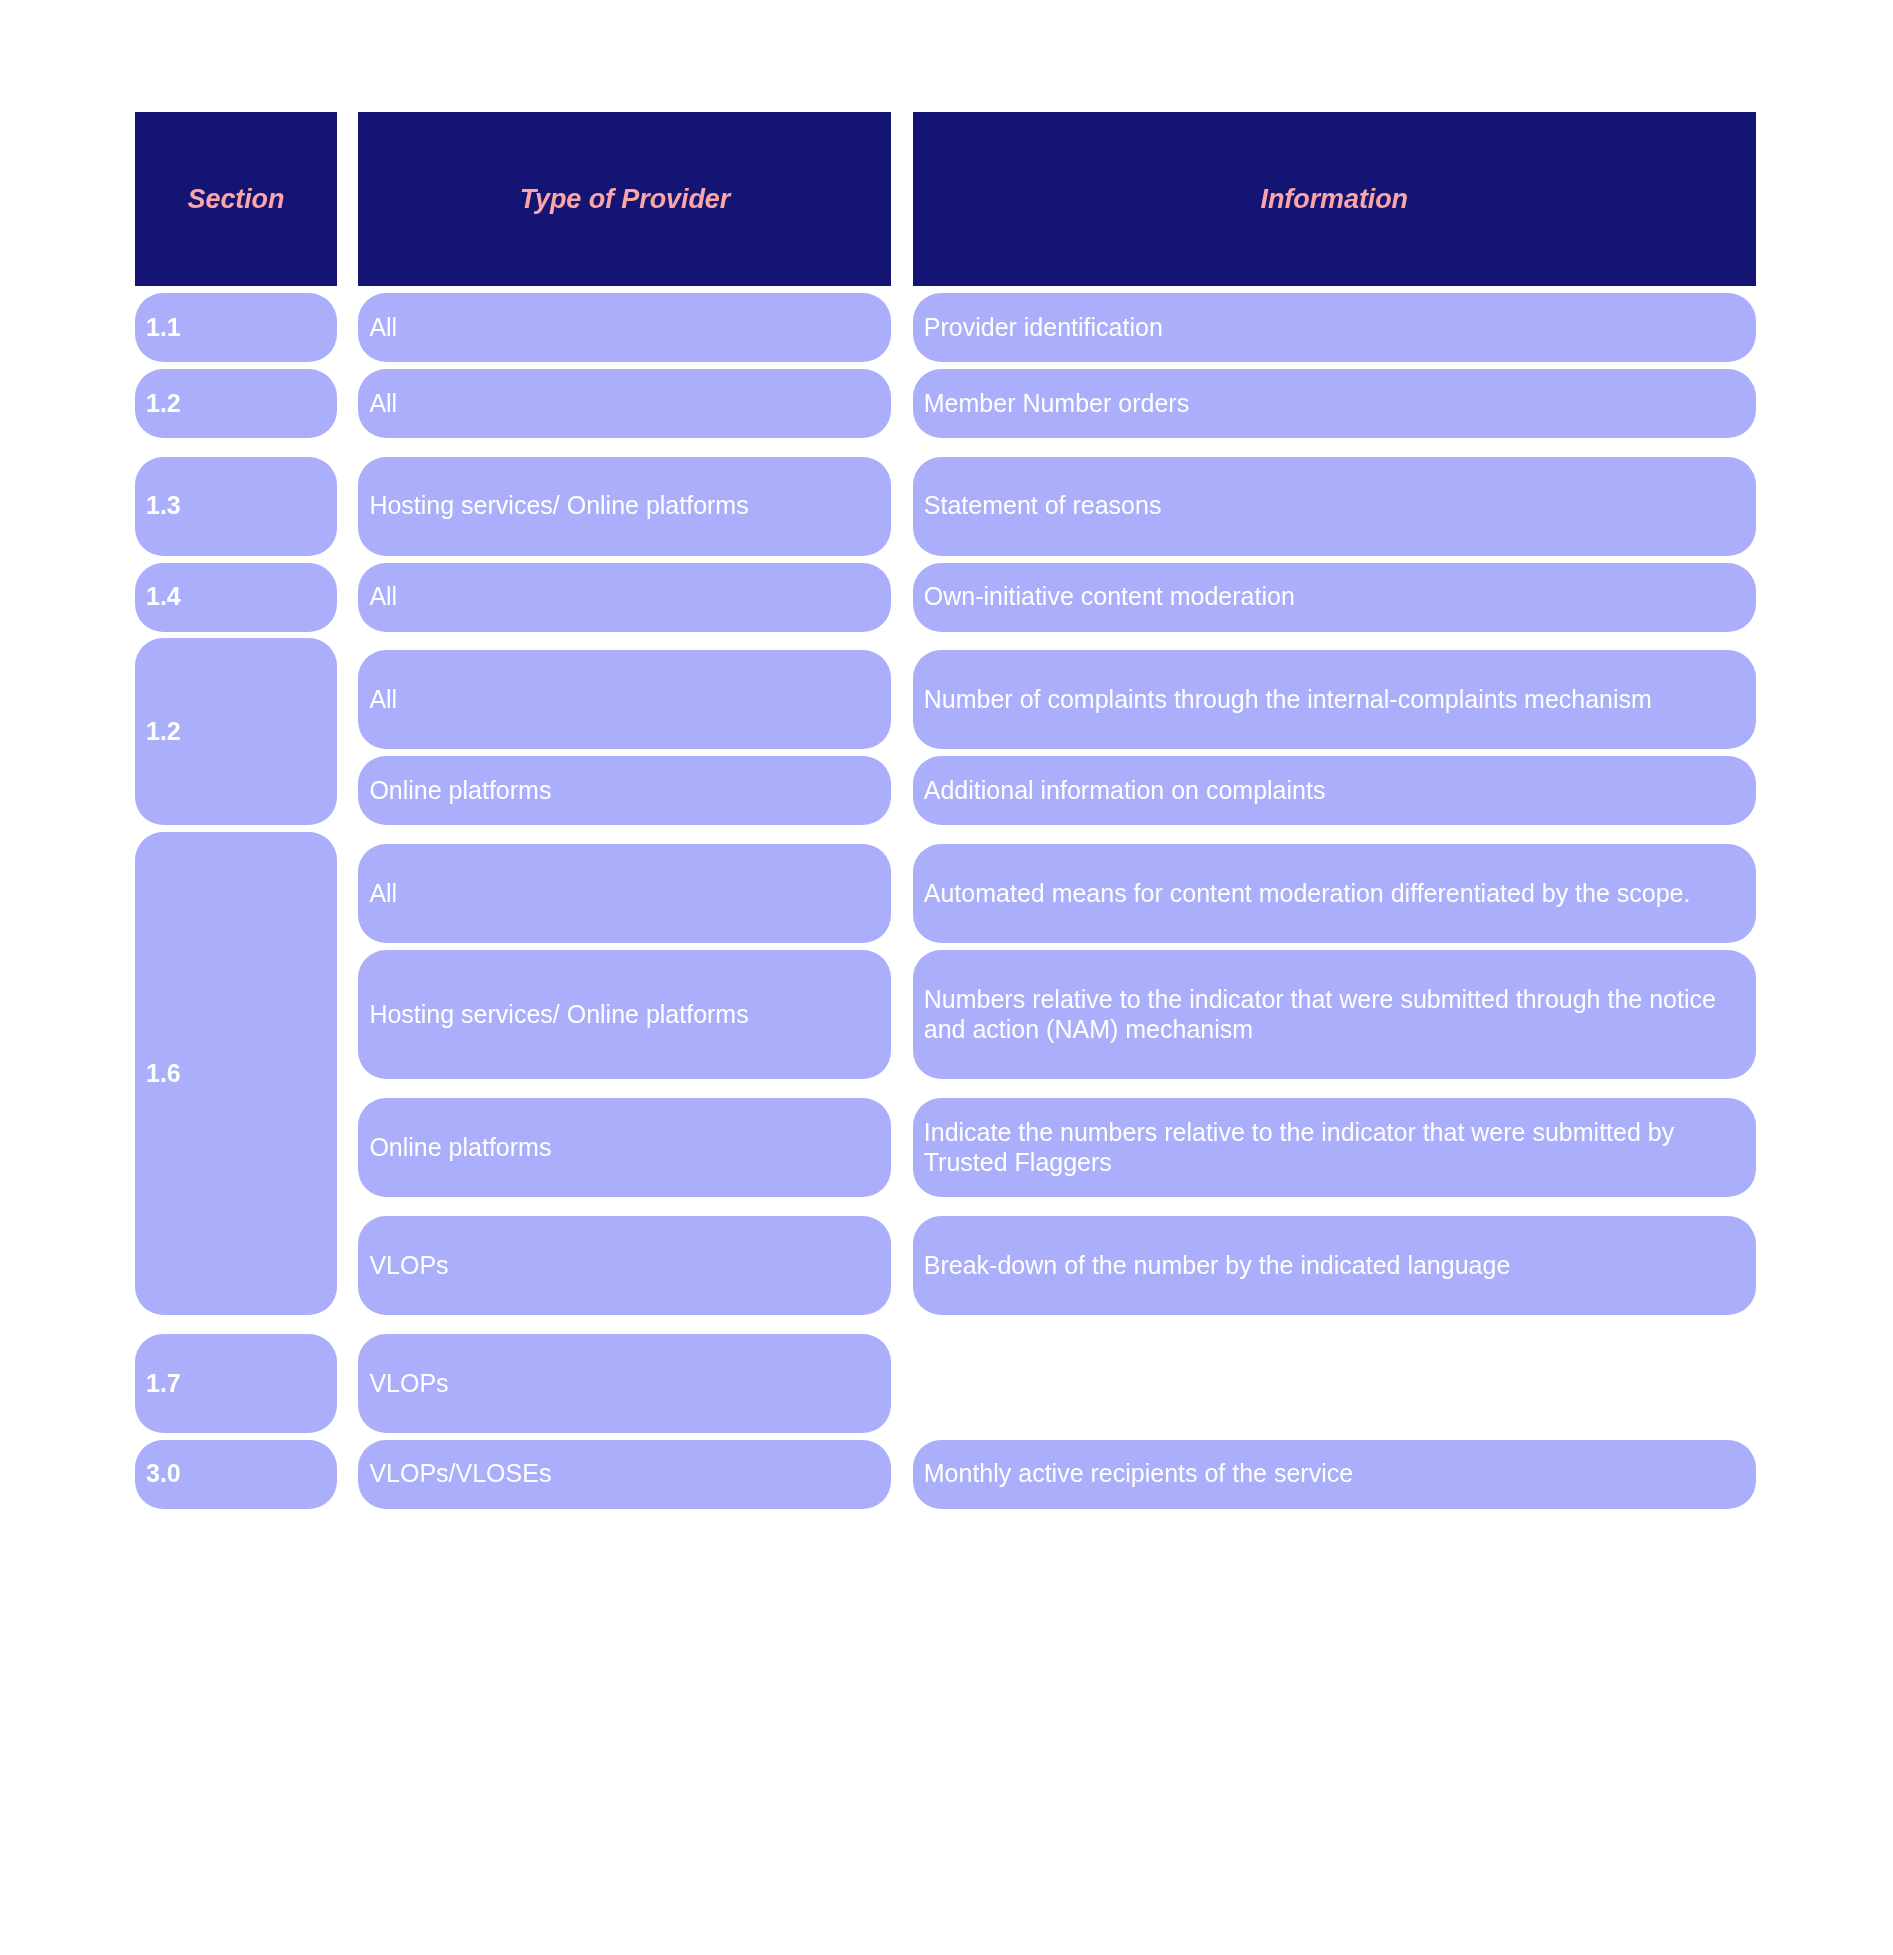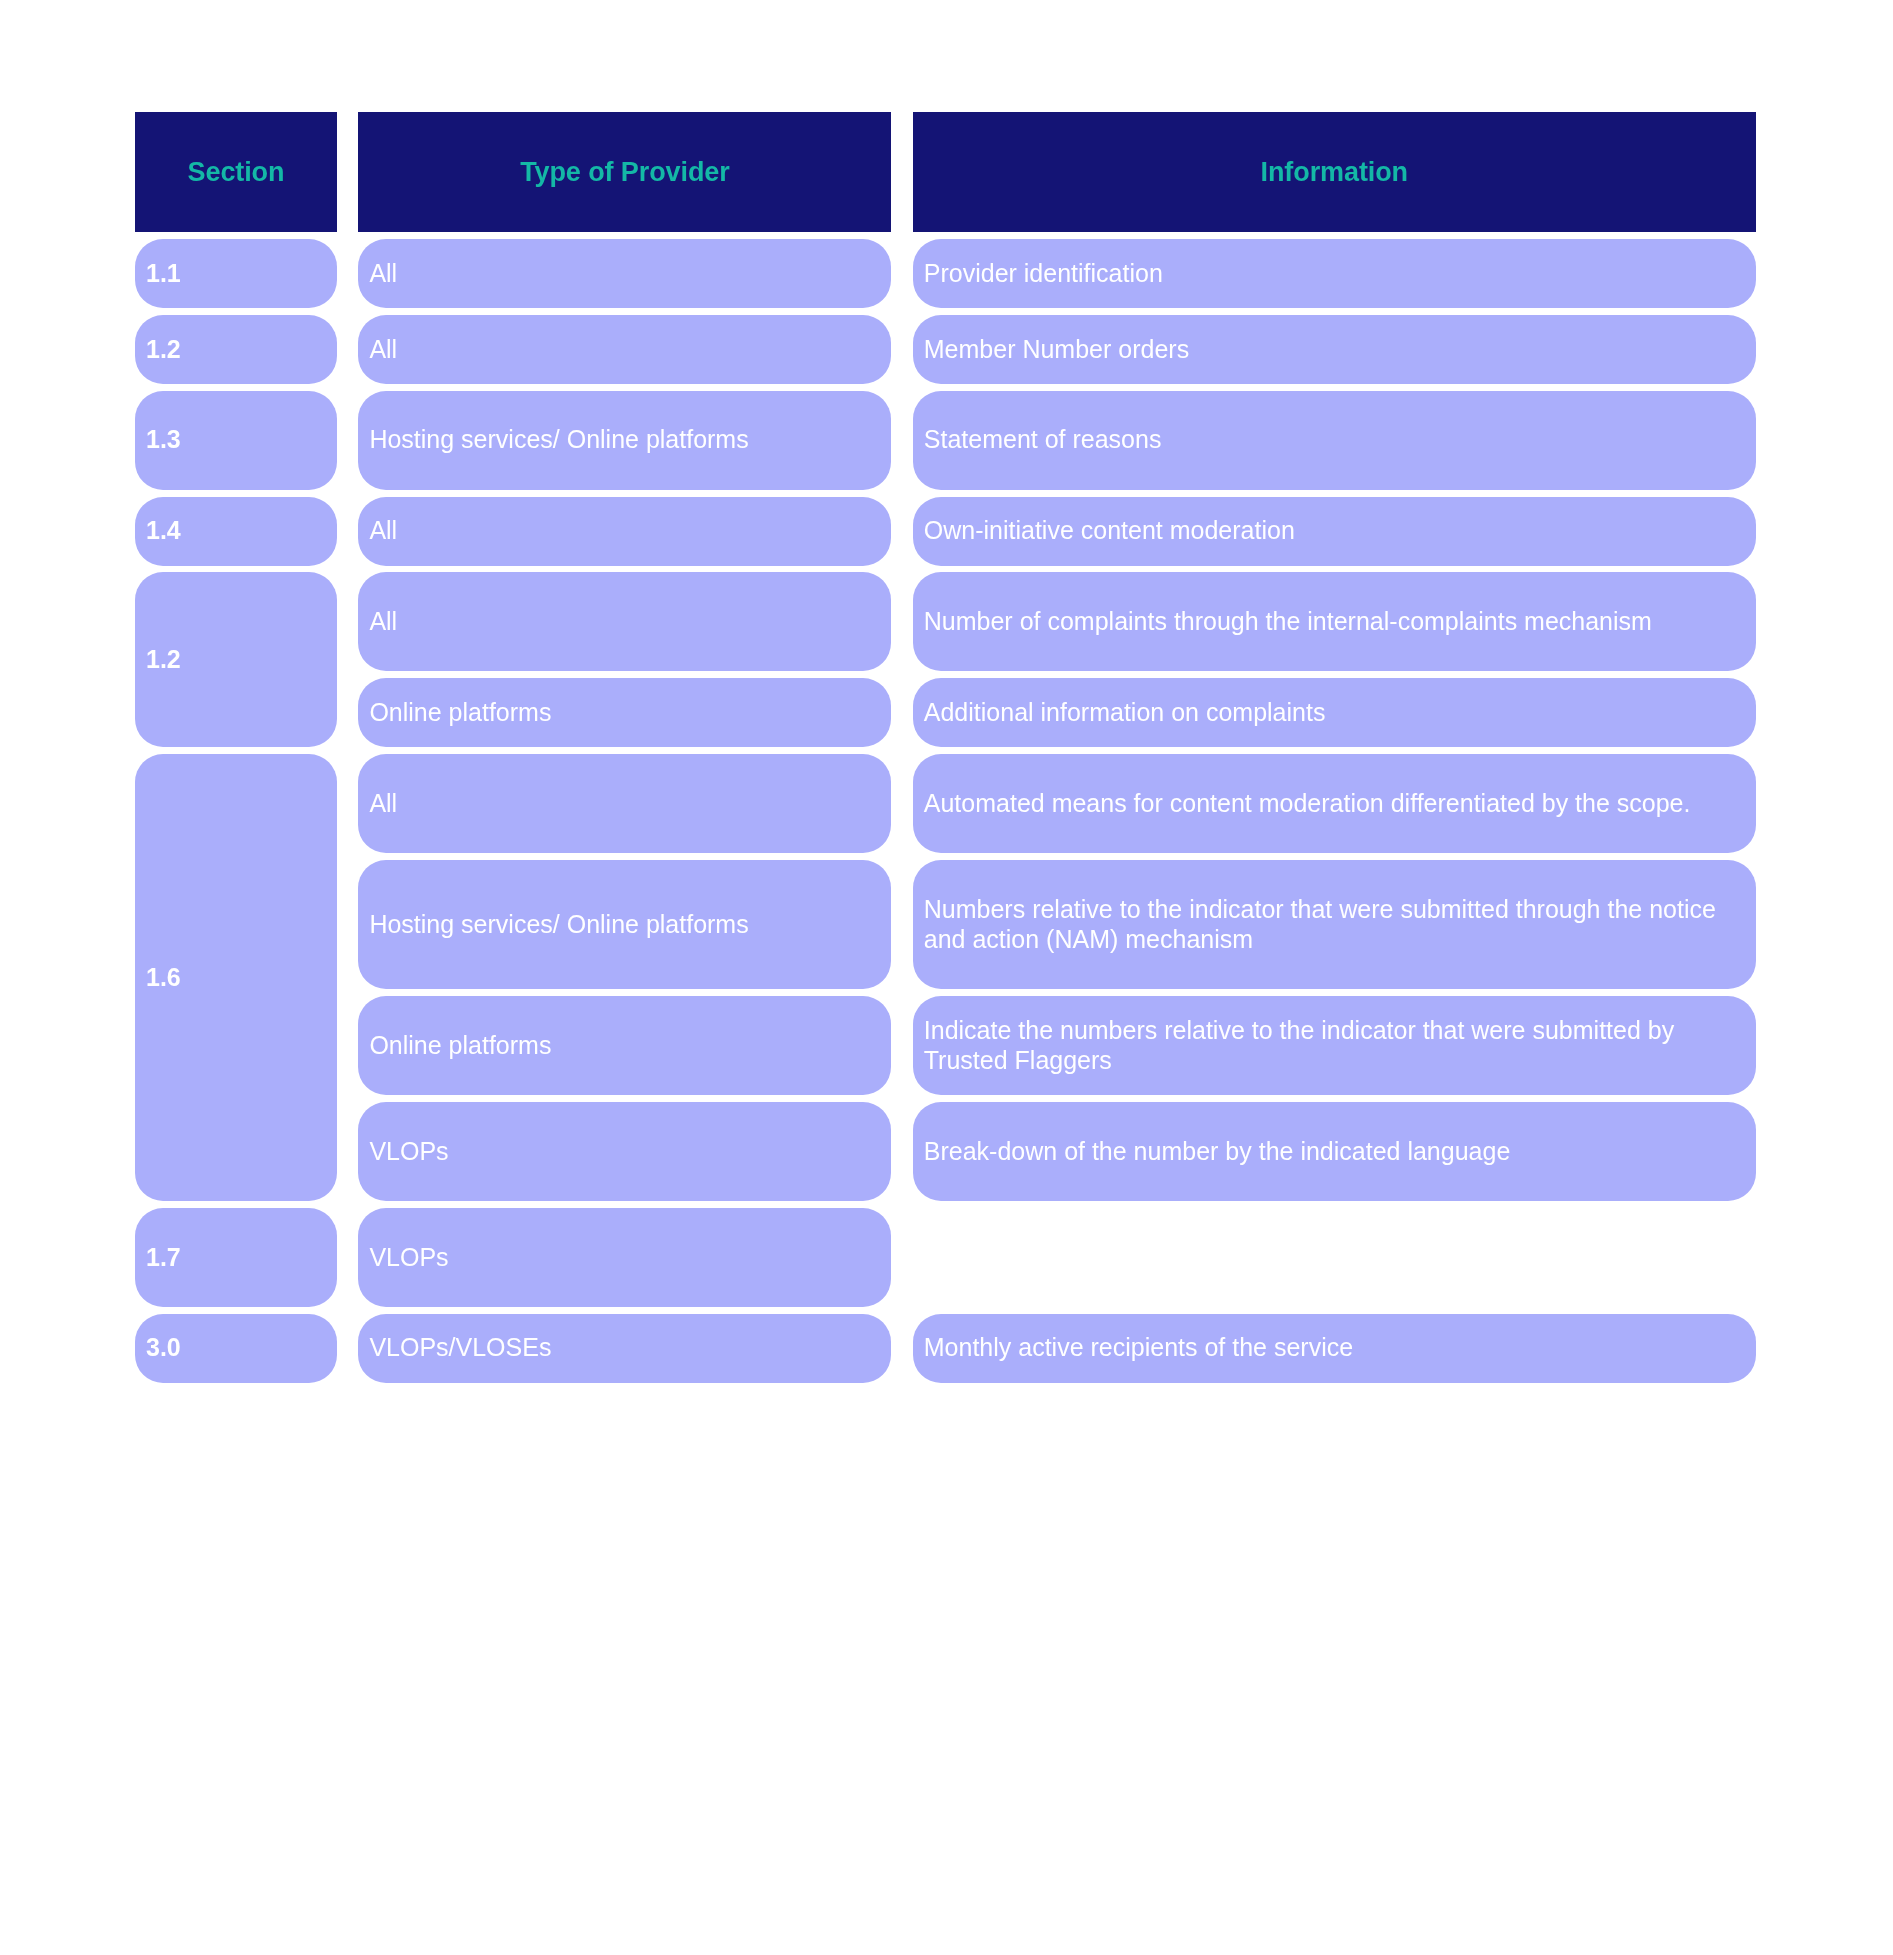--- a/index.html
+++ b/index.html
@@ -36,31 +36,32 @@
   }
 
   
   .col-section  { width: 202px;  flex: 0 0 202px; }
   .col-provider { width: 533px; flex: 0 0 533px; }
   .col-info     { width: 843px; flex: 0 0 843px; }
 
   
   .header-cell {
     background: #141475;
-    color: #14b8a6;
+    color: #fca5a5;
     font-size: 27px;
     font-weight: bold;
     display: flex;
     align-items: center;
     justify-content: center;
-    height: 120px;
+    height: 174px;
     box-sizing: border-box;
     padding: 0 8.6px;
     text-align: center;
     letter-spacing: -0.1px;
+    font-style: italic;
   }
 
   
   .cell {
     background: #aaaefb;
     color: #ffffff;
     font-size: 25px;
     line-height: 1.18;
     display: flex;
     align-items: center;
@@ -80,21 +81,21 @@
   .subgroup {
     display: flex;
     flex-direction: column;
     gap: 6.9px;
     flex: 1 1 auto;
   }
   .subgroup .grid-row { gap: 21.4px; }
 
   
   .h-1  { min-height: 69px; }   
-  .h-2  { min-height: 99px; }   
+  .h-2  { min-height: 99px; margin-top: 12px; }   
   .h-3  { min-height: 129px; }
 </style>
 </head>
 <body>
 
 <div id="table-root">
 
   <div class="table-grid">
 
     <div class="grid-row">

